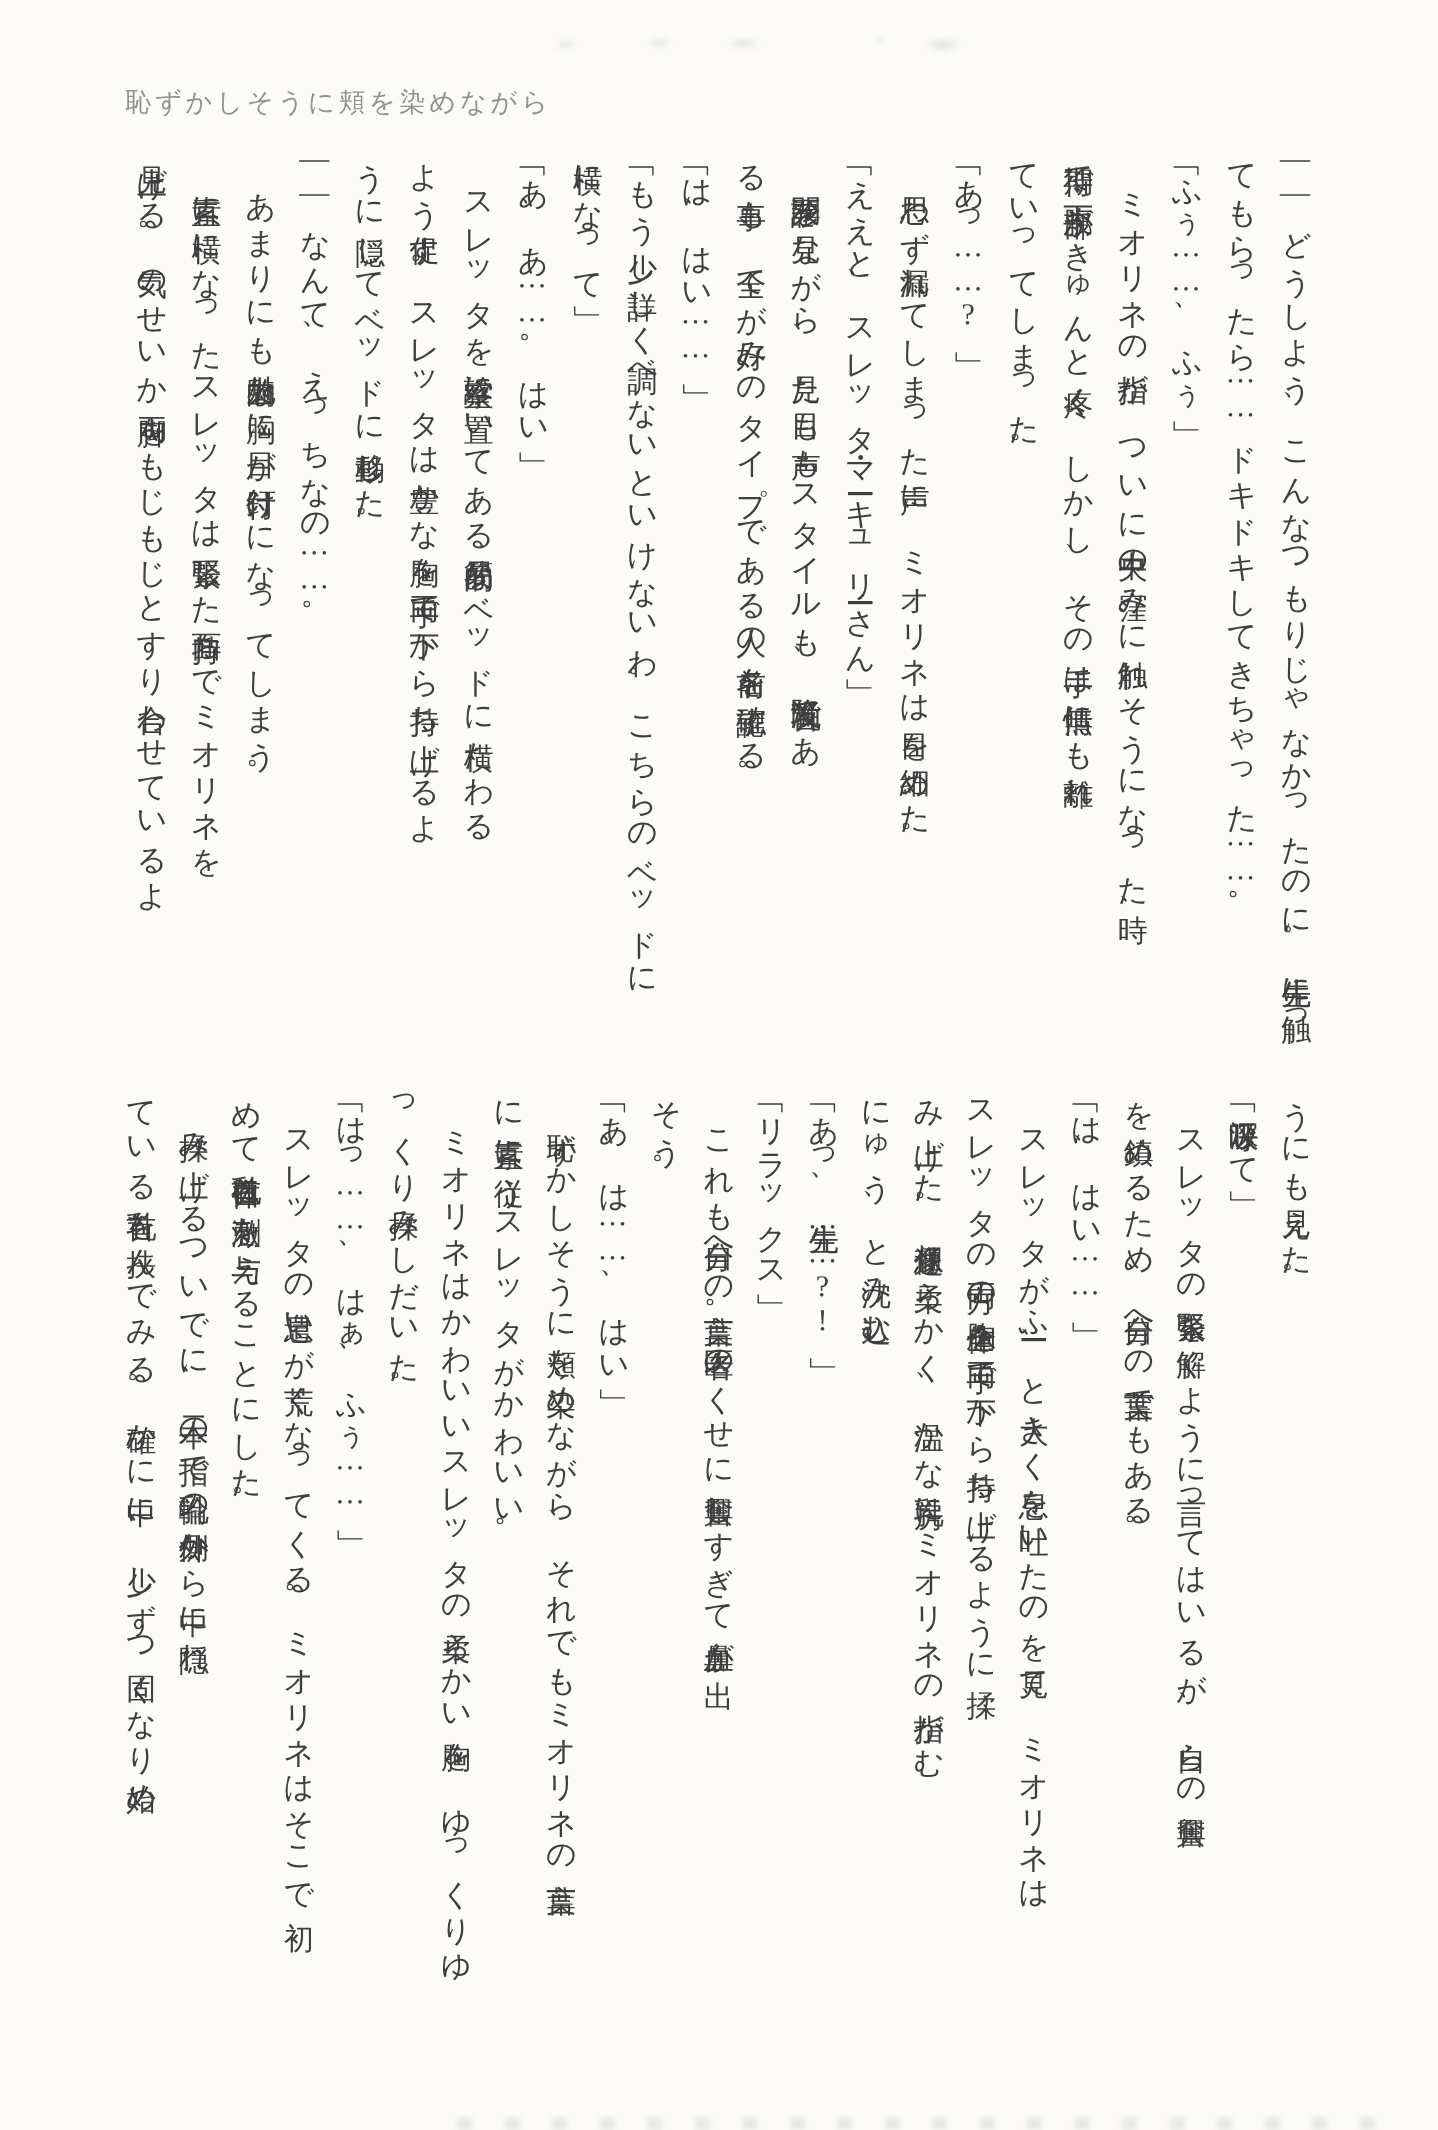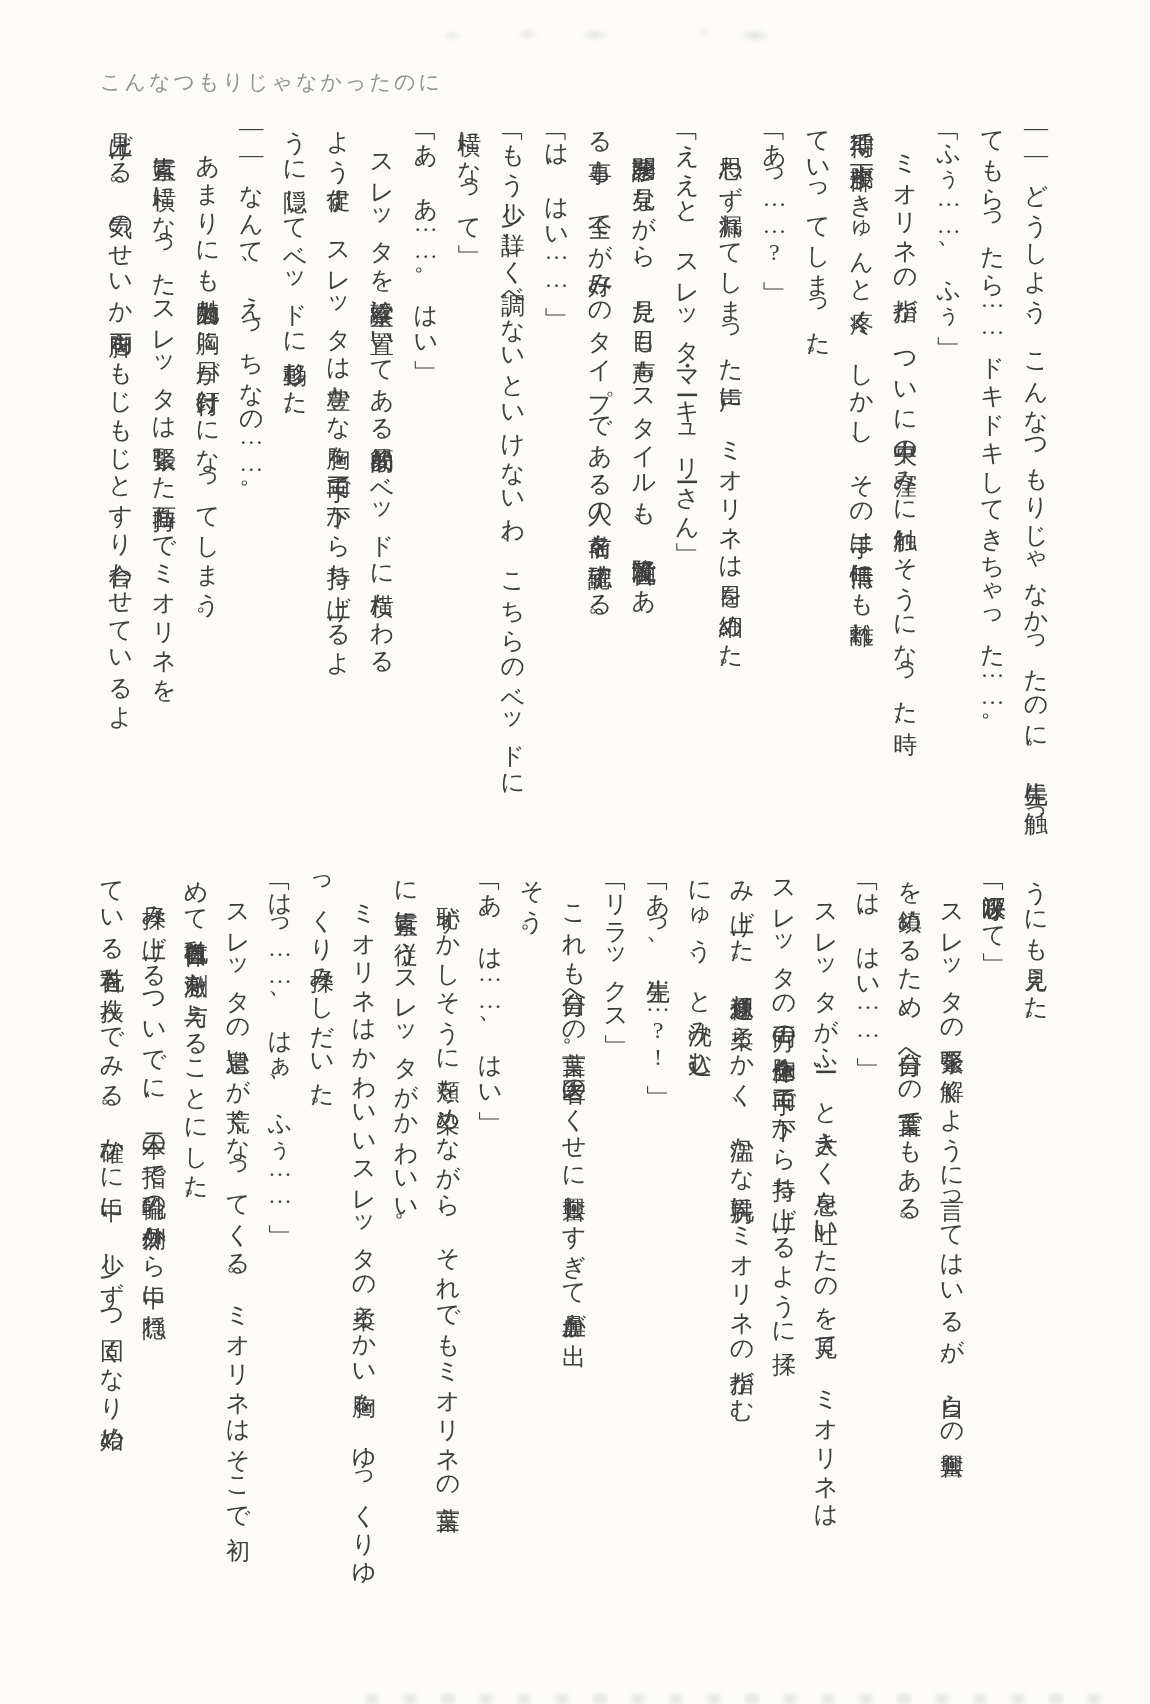--- a/index.html
+++ b/index.html
@@ -74,21 +74,21 @@
       #e3e3e3 26px, #e3e3e3 38px
     );
     opacity: 0.8;
   }
 </style>
 </head>
 <body style="--paper: #fcfbf8; --ink: #3e3e3e; --header-ink: #919191;">
 
 <div class="artifact artifact-top"></div>
 
-<div class="running-header">こんなつもりじゃなかったのに</div>
+<div class="running-header">恥ずかしそうに頬を染めながら</div>
 
 <div id="text-block-1" class="vblock">
     <p style="text-indent: 0em;">――どうしよう、こんなつもりじゃなかったのに。先生に触っ</p>
     <p style="text-indent: 0em;">てもらったら……ドキドキしてきちゃった……。</p>
     <p style="text-indent: 0.5em;">「ふぅ……、ふぅ」</p>
     <p style="text-indent: 1em;">ミオリネの指が、ついに中央の窪みに触れそうになった時、</p>
     <p style="text-indent: 0em;">期待で下腹部がきゅんと疼く。しかし、その手は無情にも離れ</p>
     <p style="text-indent: 0em;">ていってしまった。</p>
     <p style="text-indent: 0.5em;">「あっ……?」</p>
     <p style="text-indent: 1em;">思わず漏れてしまった声に、ミオリネは目を細めた。</p>

